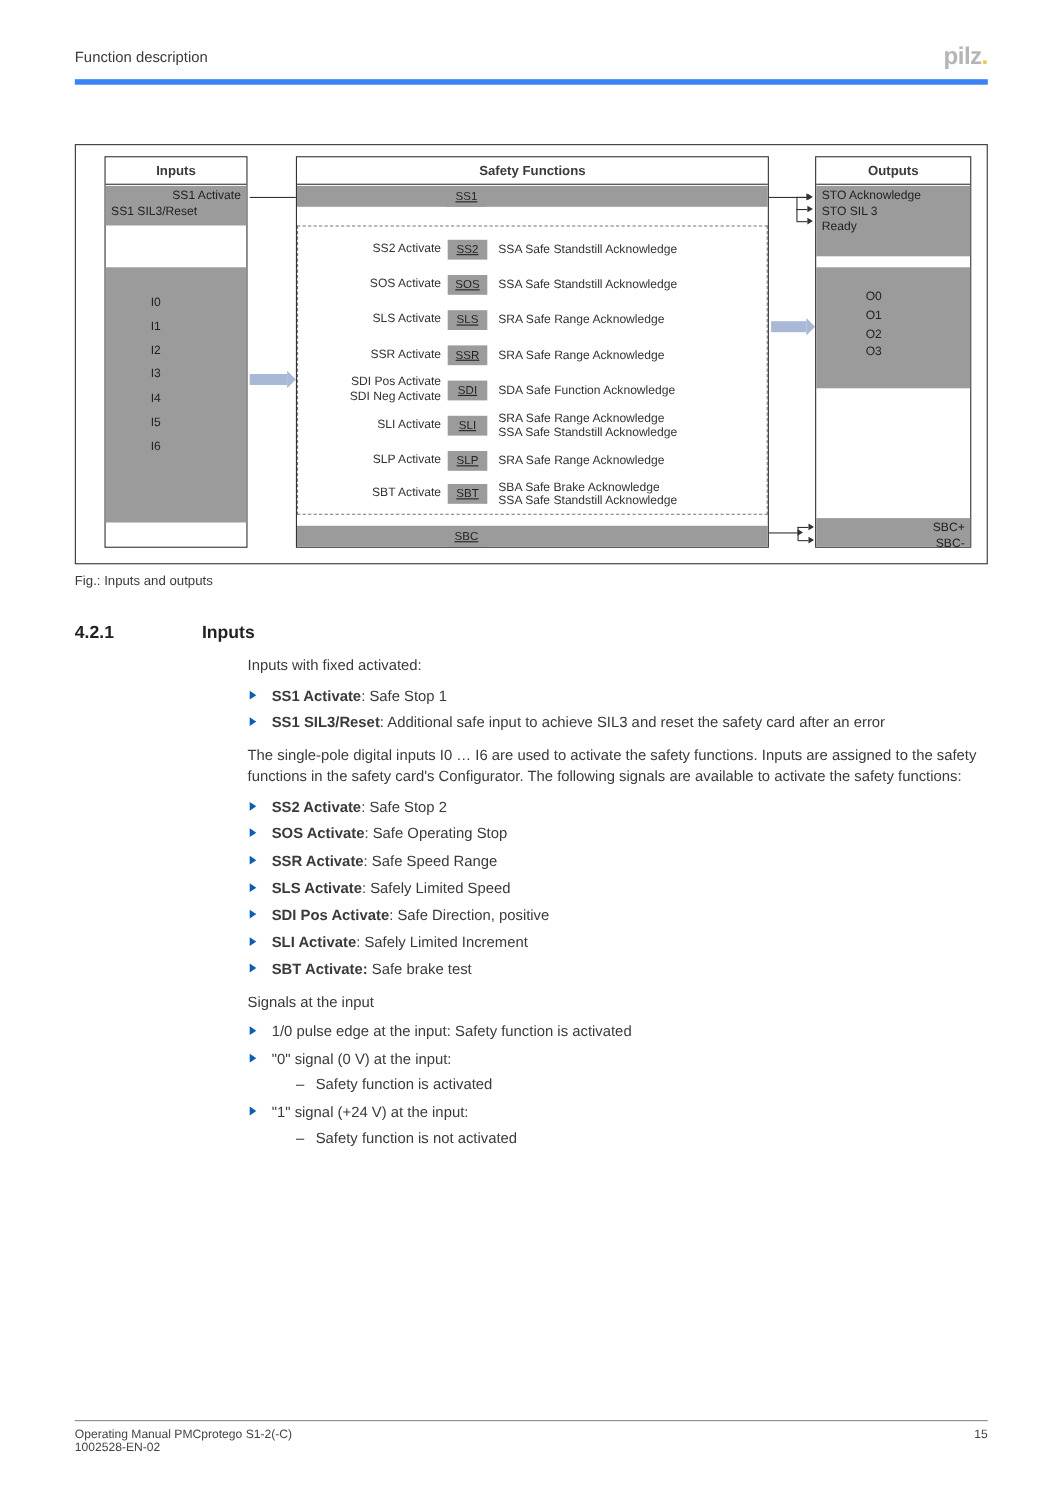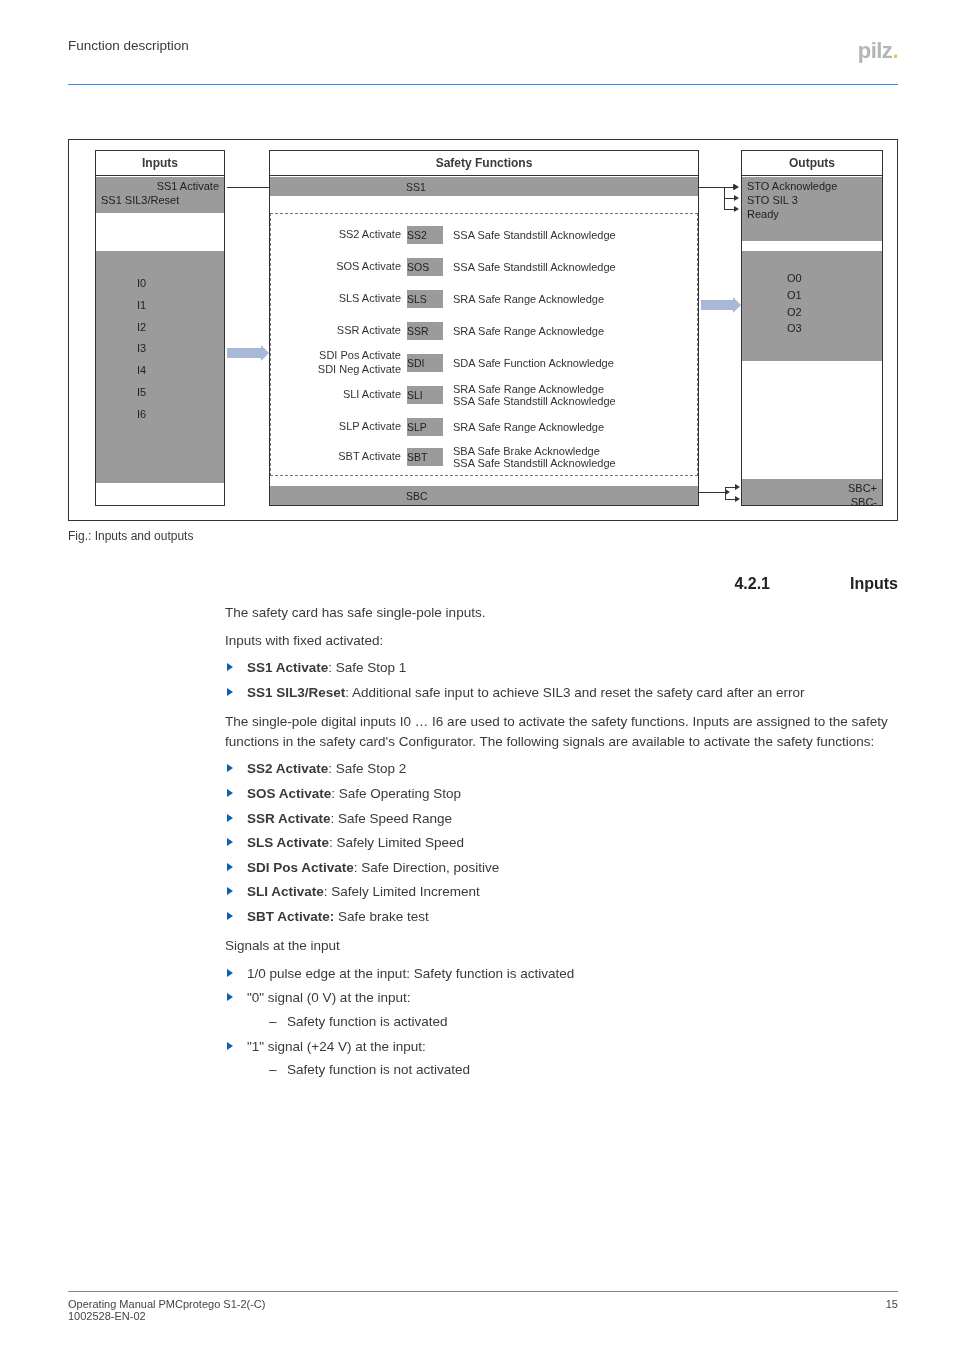--- a/index.html
+++ b/index.html
@@ -9,23 +9,23 @@
     height: 1350px;
     background: #fff;
     color: #3a3a3a;
     position: relative;
     padding: 38px 56px 40px 68px;
     font-size: 13.5px;
   }
   .header-row {
     display: flex;
     justify-content: space-between;
-    align-items: flex-start;
-    border-bottom: 1px solid #3b82f6;
-    padding-bottom: 20px;
+    align-items: center;
+    border-bottom: 5px solid #3b82f6;
+    padding-bottom: 8px;
   }
   .header-title { font-size: 13.5px; color: #3a3a3a; }
   .logo { font-size: 22px; font-weight: 700; letter-spacing: -0.5px; color: #b5b5b5; }
   .logo .dot { color: #e9c94d; display: inline-block; }
   .diagram-wrap { margin-top: 54px; position: relative; }
   .diagram {
     position: relative;
     width: 830px;
     height: 382px;
     border: 1px solid #333;
@@ -72,21 +72,21 @@
     position: absolute;
     left: 0;
     width: 428px;
     height: 30px;
     display: flex;
     align-items: center;
     font-size: 11px;
     color: #222;
   }
   .sf-left { width: 136px; text-align: right; padding-right: 6px; color:#333; }
-  .sf-tag  { width: 36px; height: 18px; background: #9b9b9b; line-height: 18px; font-size: 10.5px;}
+  .sf-tag  { width: 36px; height: 18px; background: #9b9b9b; text-align: center; line-height: 18px; font-size: 10.5px; text-decoration: underline;}
   .sf-right{ flex: 1; padding-left: 10px; color:#333; line-height: 1.1;}
 
   .arrow {
     position: absolute;
     background: #a7b9d6;
     height: 10px;
   }
   .arrow::after {
     content: "";
     position: absolute;
@@ -100,21 +100,21 @@
     content: ""; position: absolute; right: -5px; top: -3px;
     border-left: 5px solid #333;
     border-top: 3.5px solid transparent;
     border-bottom: 3.5px solid transparent;
   }
   .branch { position:absolute; width:1px; background:#333; }
 
   .fig-caption { font-size: 12px; margin-left: 0px; margin-top: 4px; }
 
   .section { margin-top: 32px; }
-  .sec-head { display: flex; gap: 80px; font-size: 16px; font-weight: 700; color: #222; margin-bottom: 10px; justify-content: flex-end; }
+  .sec-head { display: flex; gap: 80px; font-size: 16px; font-weight: 700; color: #222; margin-bottom: 10px; }
   .content { margin-left: 157px; line-height: 1.45; }
   .content p { margin-bottom: 8px; }
   .ul { list-style: none; margin: 6px 0 10px 0;}
   .ul li { position: relative; padding-left: 22px; margin-bottom: 5px; }
   .ul li::before {
     content: "";
     position: absolute;
     left: 2px; top: 5px;
     border-left: 6px solid #0a5fb3;
     border-top: 4px solid transparent;
@@ -268,21 +268,20 @@
   </div>
   <div class="fig-caption">Fig.: Inputs and outputs</div>
 </div>
 
 <div class="section">
   <div class="sec-head">
     <span>4.2.1</span>
     <span>Inputs</span>
   </div>
   <div class="content">
-    <p>The safety card has safe single-pole inputs.</p>
     <p>Inputs with fixed activated:</p>
     <ul class="ul">
       <li><b>SS1 Activate</b><span>: Safe Stop 1</span></li>
       <li><b>SS1 SIL3/Reset</b><span>: Additional safe input to achieve SIL3 and reset the safety card after an error</span></li>
     </ul>
     <p>The single-pole digital inputs I0 … I6 are used to activate the safety functions. Inputs are assigned to the safety functions in the safety card's Configurator. The following signals are available to activate the safety functions:</p>
     <ul class="ul">
       <li><b>SS2 Activate</b><span>: Safe Stop 2</span></li>
       <li><b>SOS Activate</b><span>: Safe Operating Stop</span></li>
       <li><b>SSR Activate</b><span>: Safe Speed Range</span></li>

